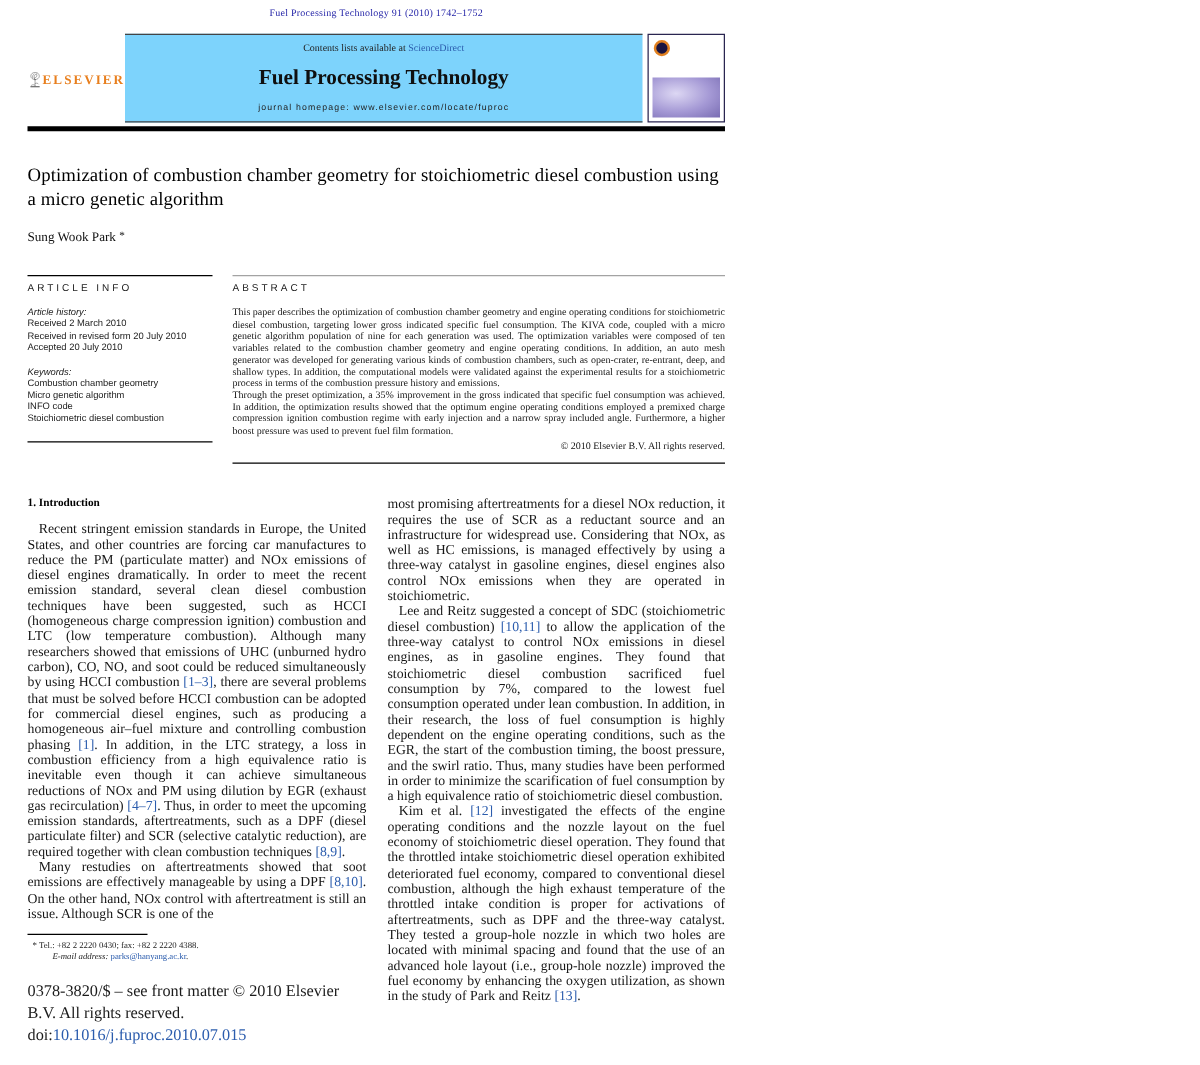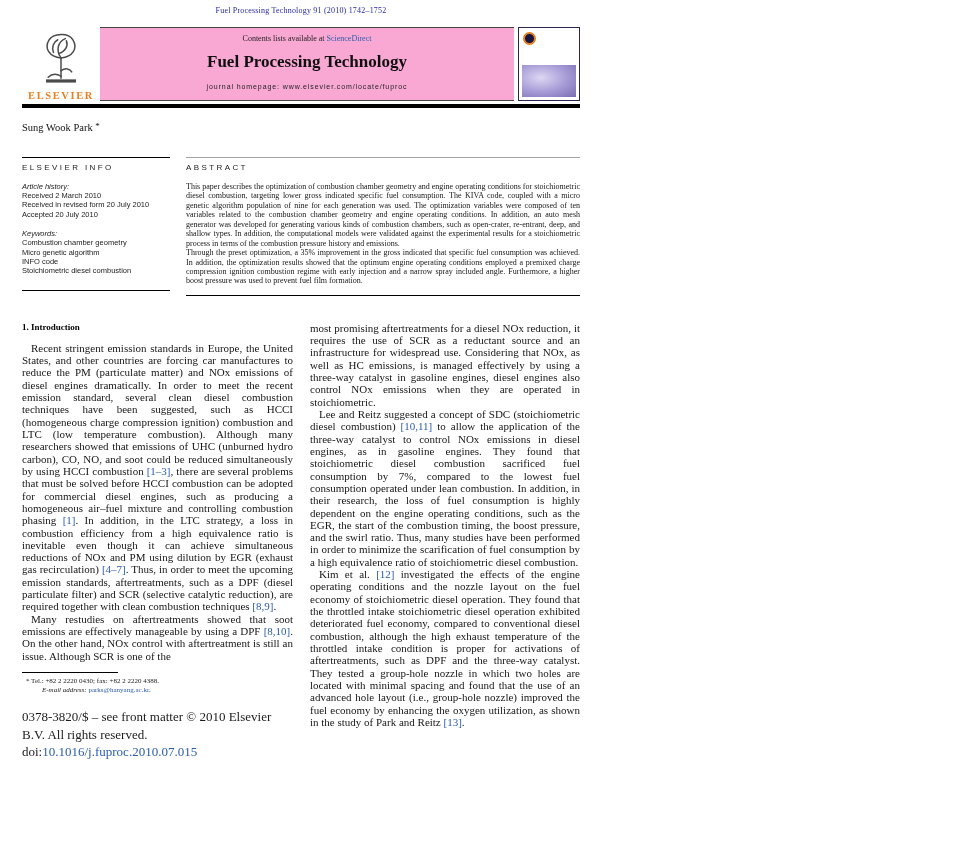--- a/index.html
+++ b/index.html
@@ -9,23 +9,23 @@
     font-family:"Liberation Serif","DejaVu Serif",serif;
     color:#141414;
   }
   .doc { position:relative; width:558px; margin-left:22px; padding-top:6px; }
 
   
   .citation { text-align:center; font-size:8px; color:#2626a8; letter-spacing:.2px; }
 
   
   .masthead { display:flex; margin-top:12px; align-items:stretch; }
-  .logo-col { width:78px; display:flex; flex-direction:column; align-items:center; padding-top:2px; }
+  .logo-col { width:78px; display:flex; flex-direction:row; align-items:center; padding-top:2px; }
   .wordmark { font-size:10.5px; color:#e87f1e; letter-spacing:1.6px; margin-top:1px; font-weight:bold; }
-  .mast-center { flex:1; background:#f9a8d4; border-top:1px solid #444; border-bottom:1px solid #444;
+  .mast-center { flex:1; background:#7dd3fc; border-top:1px solid #444; border-bottom:1px solid #444;
                  text-align:center; padding:6px 4px 7px; }
   .contents-line { font-size:8px; color:#222; }
   .journal-title { font-size:17px; font-weight:bold; color:#0f0f0f; margin-top:9px; margin-bottom:11px; }
   .homepage-line { font-size:7px; letter-spacing:.9px; color:#222; font-family:"Liberation Sans","DejaVu Sans",sans-serif; }
   .link { color:#2b5cad; }
   .cover { width:62px; margin-left:4px; position:relative; border:1px solid #2a2550;
            background:linear-gradient(160deg,#a79dd 0%,#7a6cb4 45%,#5a4c9c 100%); }
   .cover-emblem { position:absolute; top:4px; left:4px; width:13px; height:13px; border-radius:50%;
                   background:#1a1440; border:2px solid #e08020; }
   .cover-title { position:absolute; top:5px; left:21px; right:2px; color:#fff; font-size:5.5px; line-height:1.2;
@@ -100,42 +100,44 @@
 
     <div class="cover">
       <div class="cover-emblem"></div>
       <div class="cover-title">Fuel Processing Technology</div>
       <div class="cover-art"></div>
     </div>
   </div>
 
   <div class="black-bar"></div>
 
+  <h1 class="title">Optimization of combustion chamber geometry for stoichiometric diesel combustion using a micro genetic algorithm</h1>
 
   <div class="author"><span>Sung Wook Park</span> <span class="mark">*</span></div>
 
 
   <div class="meta">
     <div class="info-col">
-      <div class="col-heading">ELSEVIER INFO</div>
+      <div class="col-heading">ARTICLE INFO</div>
       <div class="info-label">Article history:</div>
       <div class="info-entry">Received 2 March 2010</div>
       <div class="info-entry">Received in revised form 20 July 2010</div>
       <div class="info-entry">Accepted 20 July 2010</div>
       <div class="info-label kw-gap">Keywords:</div>
       <div class="info-entry">Combustion chamber geometry</div>
       <div class="info-entry">Micro genetic algorithm</div>
       <div class="info-entry">INFO code</div>
       <div class="info-entry">Stoichiometric diesel combustion</div>
     </div>
 
     <div class="abs-col">
       <div class="col-heading">ABSTRACT</div>
       <p class="abs-p">This paper describes the optimization of combustion chamber geometry and engine operating conditions for stoichiometric diesel combustion, targeting lower gross indicated specific fuel consumption. The KIVA code, coupled with a micro genetic algorithm population of nine for each generation was used. The optimization variables were composed of ten variables related to the combustion chamber geometry and engine operating conditions. In addition, an auto mesh generator was developed for generating various kinds of combustion chambers, such as open-crater, re-entrant, deep, and shallow types. In addition, the computational models were validated against the experimental results for a stoichiometric process in terms of the combustion pressure history and emissions.</p>
       <p class="abs-p">Through the preset optimization, a 35% improvement in the gross indicated that specific fuel consumption was achieved. In addition, the optimization results showed that the optimum engine operating conditions employed a premixed charge compression ignition combustion regime with early injection and a narrow spray included angle. Furthermore, a higher boost pressure was used to prevent fuel film formation.</p>
+      <div class="abs-copyright">© 2010 Elsevier B.V. All rights reserved.</div>
     </div>
   </div>
 
   <div class="bodycols">
     <div class="col left">
       <div class="sec-heading">1. Introduction</div>
       <p class="bp"><span>Recent stringent emission standards in Europe, the United States, and other countries are forcing car manufactures to reduce the PM (particulate matter) and NOx emissions of diesel engines dramatically. In order to meet the recent emission standard, several clean diesel combustion techniques have been suggested, such as HCCI (homogeneous charge compression ignition) combustion and LTC (low temperature combustion). Although many researchers showed that emissions of UHC (unburned hydro carbon), CO, NO, and soot could be reduced simultaneously by using HCCI combustion </span><span class="link">[1–3]</span><span>, there are several problems that must be solved before HCCI combustion can be adopted for commercial diesel engines, such as producing a homogeneous air–fuel mixture and controlling combustion phasing </span><span class="link">[1]</span><span>. In addition, in the LTC strategy, a loss in combustion efficiency from a high equivalence ratio is inevitable even though it can achieve simultaneous reductions of NOx and PM using dilution by EGR (exhaust gas recirculation) </span><span class="link">[4–7]</span><span>. Thus, in order to meet the upcoming emission standards, aftertreatments, such as a DPF (diesel particulate filter) and SCR (selective catalytic reduction), are required together with clean combustion techniques </span><span class="link">[8,9]</span><span>.</span></p>
       <p class="bp"><span>Many restudies on aftertreatments showed that soot emissions are effectively manageable by using a DPF </span><span class="link">[8,10]</span><span>. On the other hand, NOx control with aftertreatment is still an issue. Although SCR is one of the</span></p>
 
       <div class="footnote">

